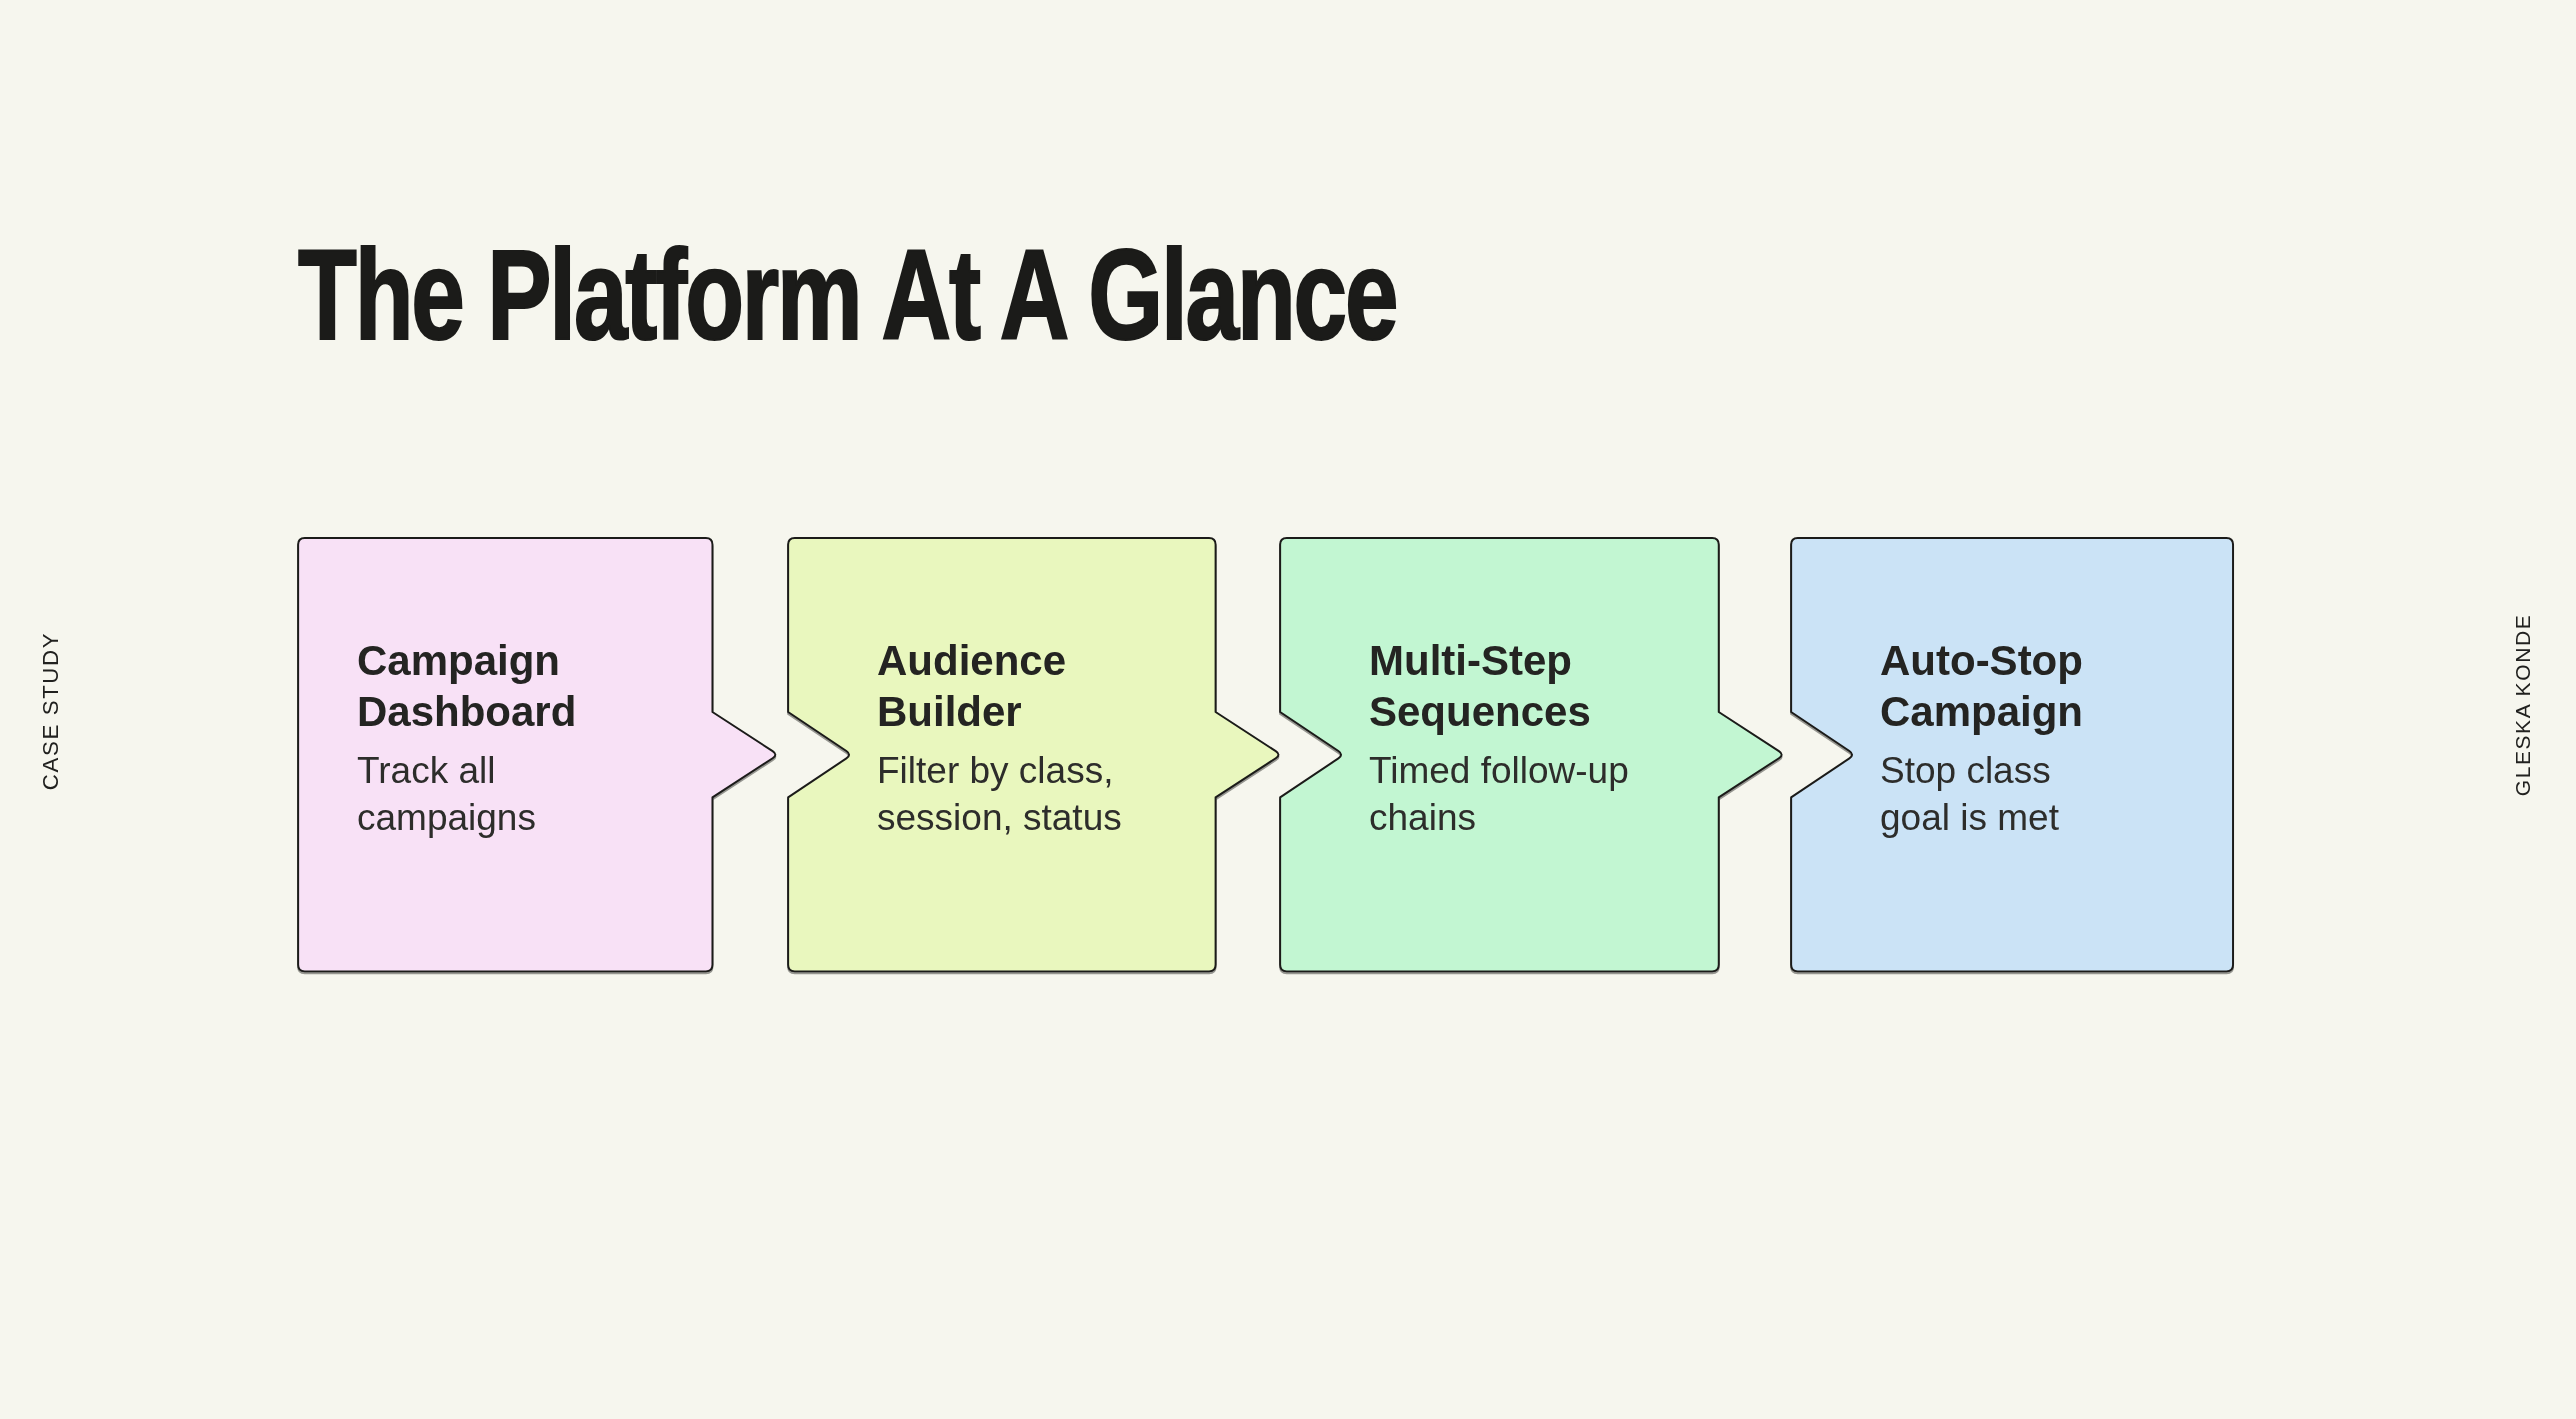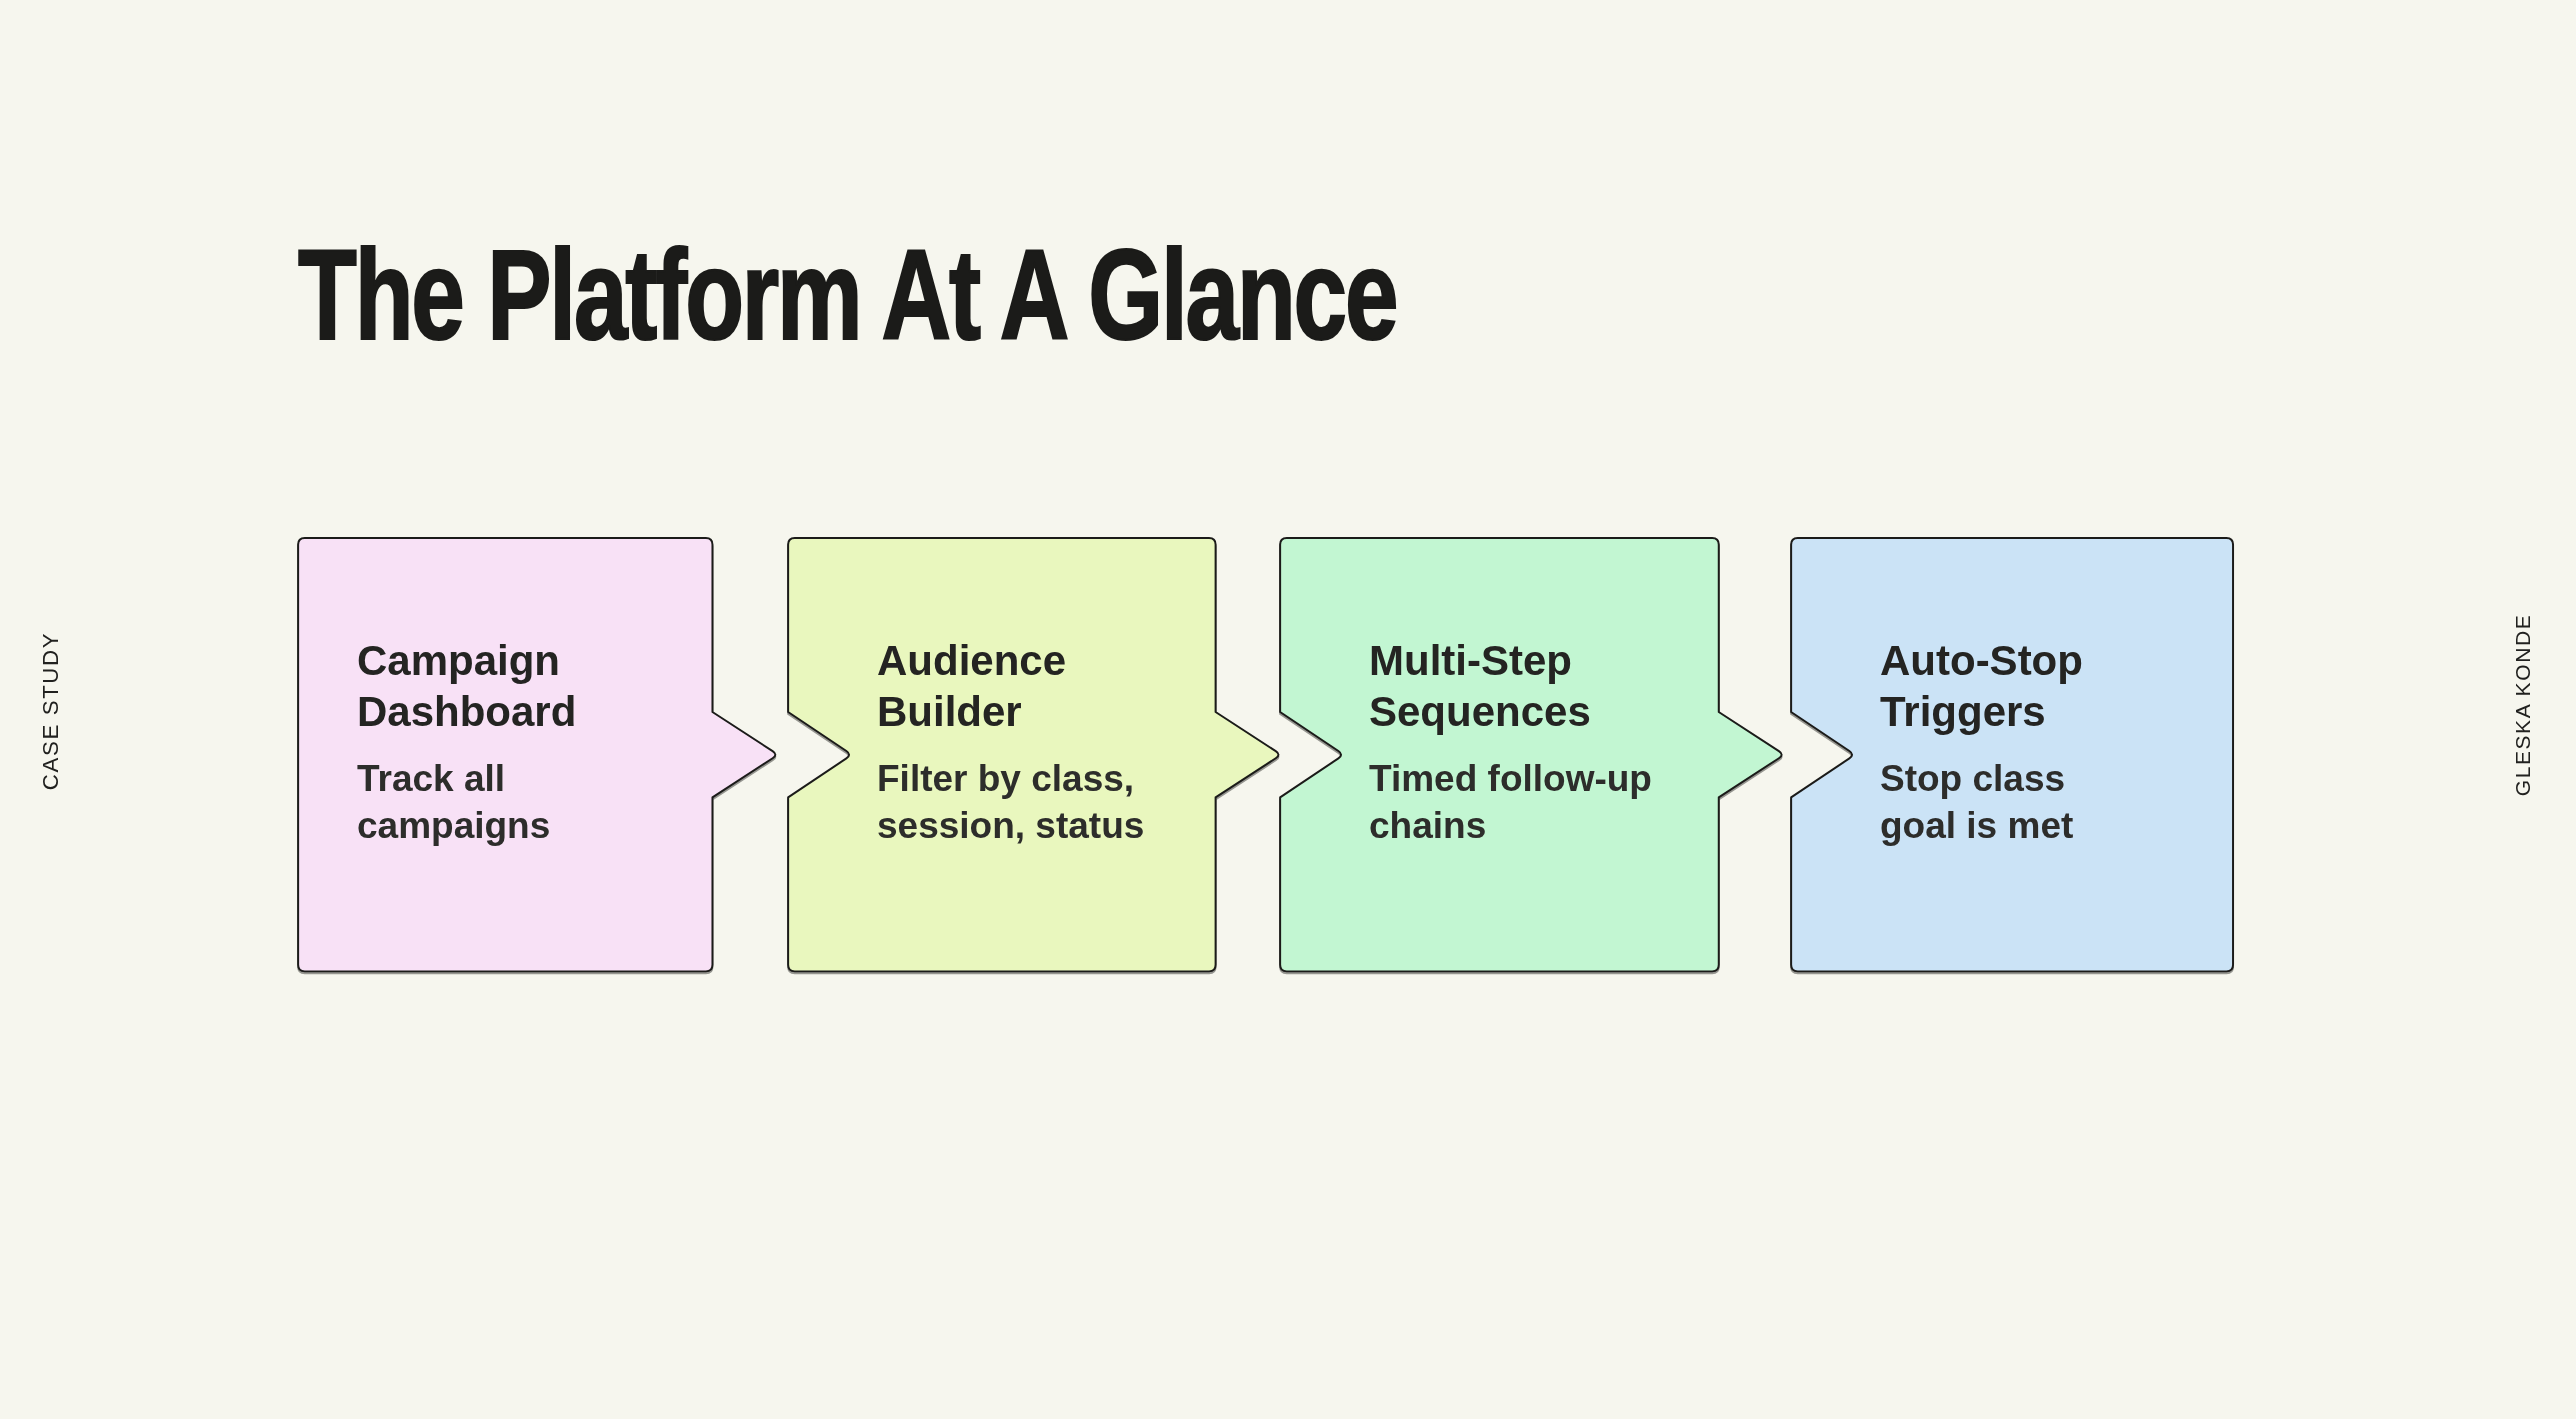--- a/index.html
+++ b/index.html
@@ -75,24 +75,24 @@
   .step--1 .step-text { left: 59px; }
 
   .step-title {
     font-size: 42px;
     line-height: 51px;
     font-weight: 700;
     color: #242422;
     white-space: pre-line;
   }
   .step-desc {
-    margin-top: 18px;
+    margin-top: 10px;
     font-size: 37px;
     line-height: 47px;
-    font-weight: 700;
+    font-weight: 400;
     color: #2D2D2B;
     white-space: pre-line;
   }
 </style>
 </head>
 <body>
 
 <div class="slide">
 
   <h1 class="headline">The Platform At A Glance</h1>
@@ -135,20 +135,20 @@
 session, status</div>
     </div>
   </div>
 
   <div class="step step--4">
     <svg width="519" height="436" viewBox="0 0 790 664" aria-hidden="true">
       <path d="M 10 0 L 663 0 Q 673 0 673 10 L 673 650 Q 673 660 663 660 L 10 660 Q 0 660 0 650 L 0 395 L 88.7 335.6 Q 97 330 88.7 324.4 L 0 265 L 0 10 Q 0 0 10 0 Z" fill="#CBE3F6"></path>
     </svg>
     <div class="step-text">
       <div class="step-title">Auto-Stop
-Triggers</div>
+Campaign</div>
       <div class="step-desc">Stop class
 goal is met</div>
     </div>
   </div>
 
 </div>
 
 
 </body></html>

